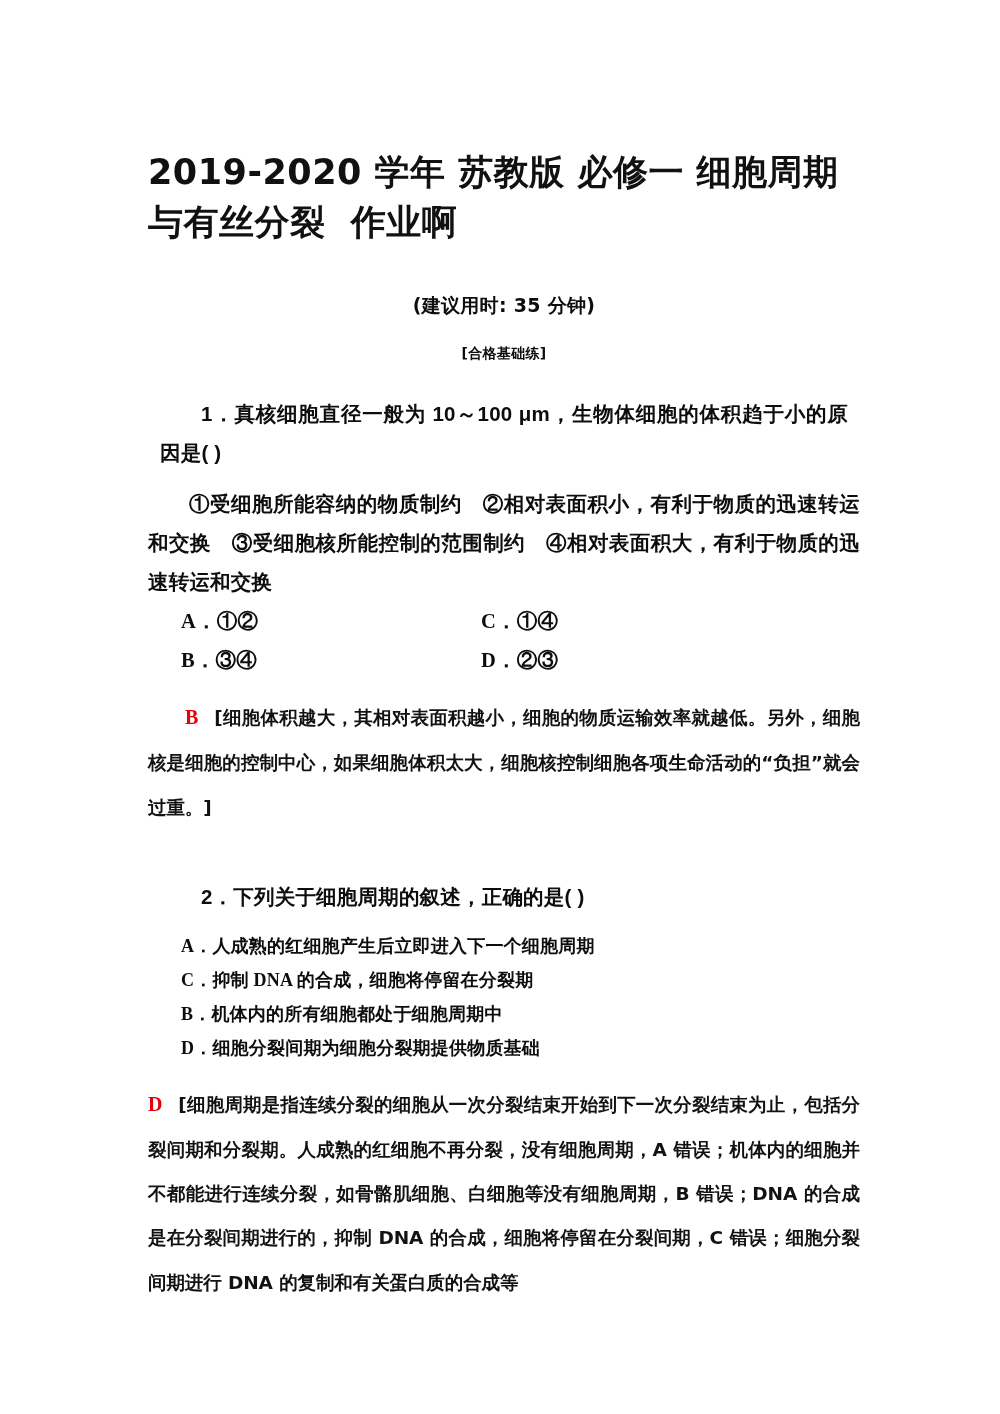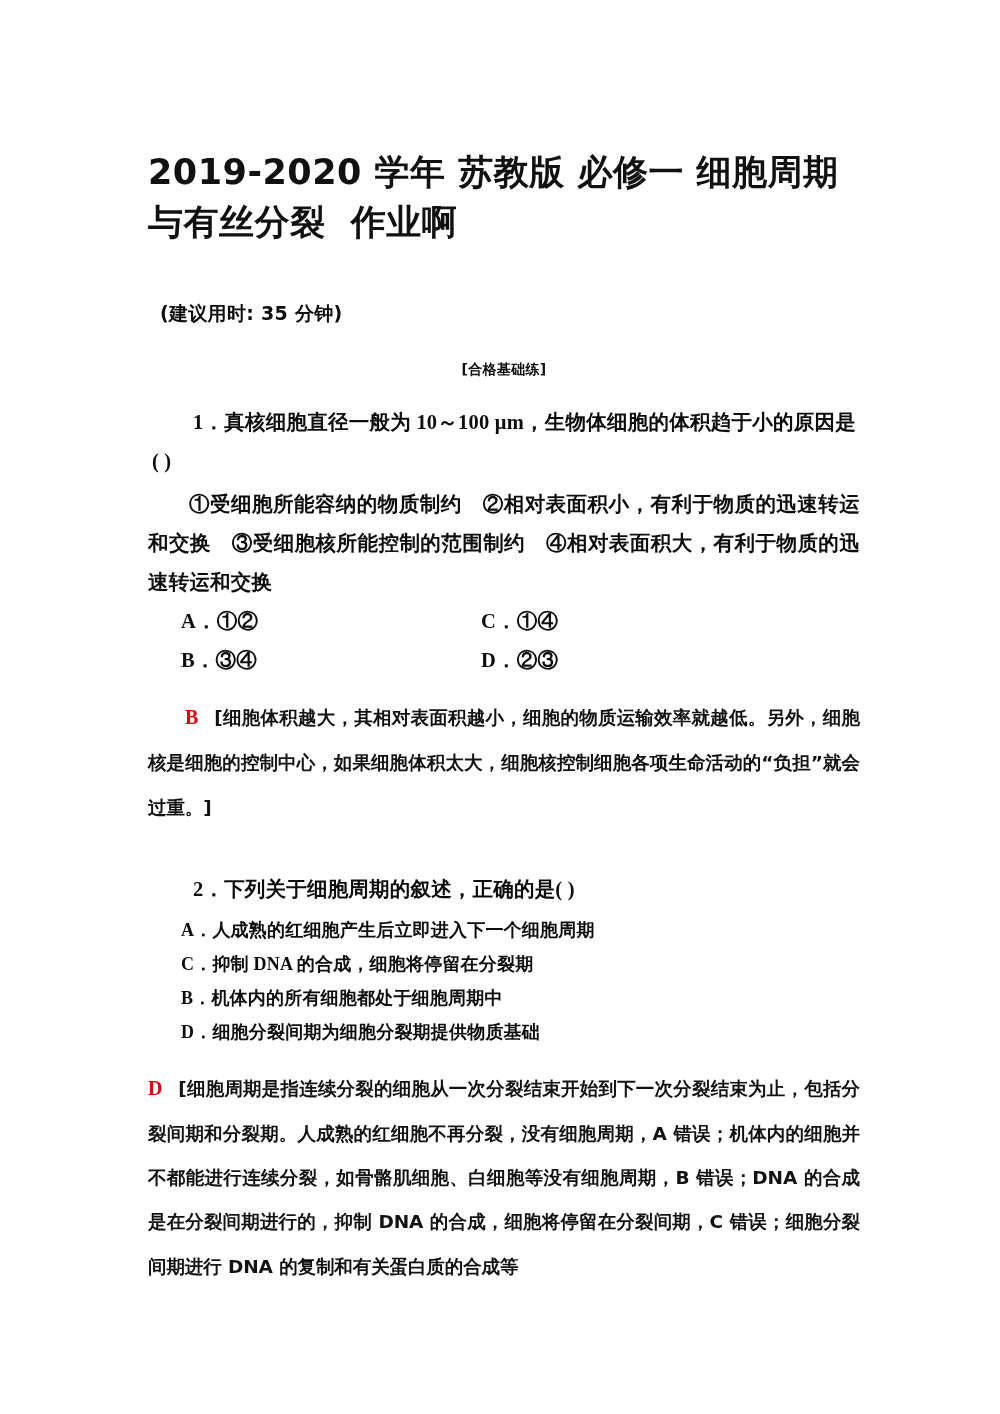--- a/index.html
+++ b/index.html
@@ -39,45 +39,45 @@
     font-weight: 700;
     font-size: 35px;
     line-height: 1.42;
     letter-spacing: 0.5px;
     color: #111111;
     white-space: pre-wrap;
   }
 
   
   .suggest-time {
-    margin: 12px;
+    margin: 4px;
     padding-top: 42px;
-    text-align: left;
+    text-align: center;
     font-family: "DejaVu Sans", "Liberation Sans", sans-serif;
     font-weight: 700;
     font-size: 19px;
     letter-spacing: 0.3px;
   }
   .section-tag {
     margin: 0;
     padding-top: 22px;
     text-align: center;
     font-family: "DejaVu Sans", "Liberation Sans", sans-serif;
     font-weight: 700;
     font-size: 14px;
     letter-spacing: 0.3px;
   }
 
   
   .q-block {
     padding-top: 20px;
   }
   .q-stem {
-    margin: 4px;
-    font-family: Liberation Serif, serif;
+    margin: 12px;
+    font-family: Liberation Sans, sans-serif;
     font-weight: 700;
     font-size: 20.5px;
     line-height: 1.90;
     text-indent: 41px;
     text-align: justify;
     text-justify: inter-ideograph;
     letter-spacing: 0.2px;
   }
   .q-statements {
     margin: 0;

